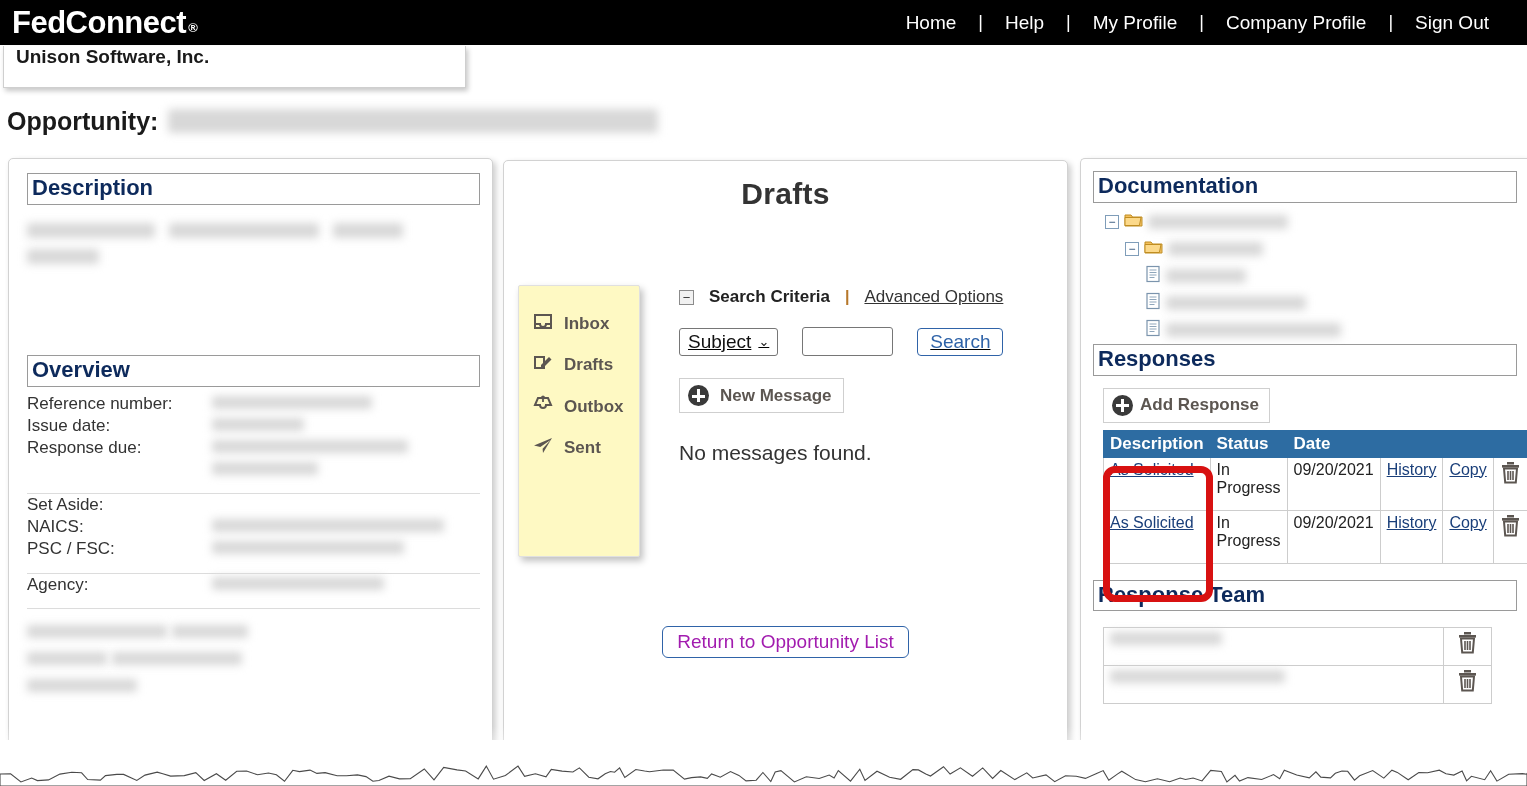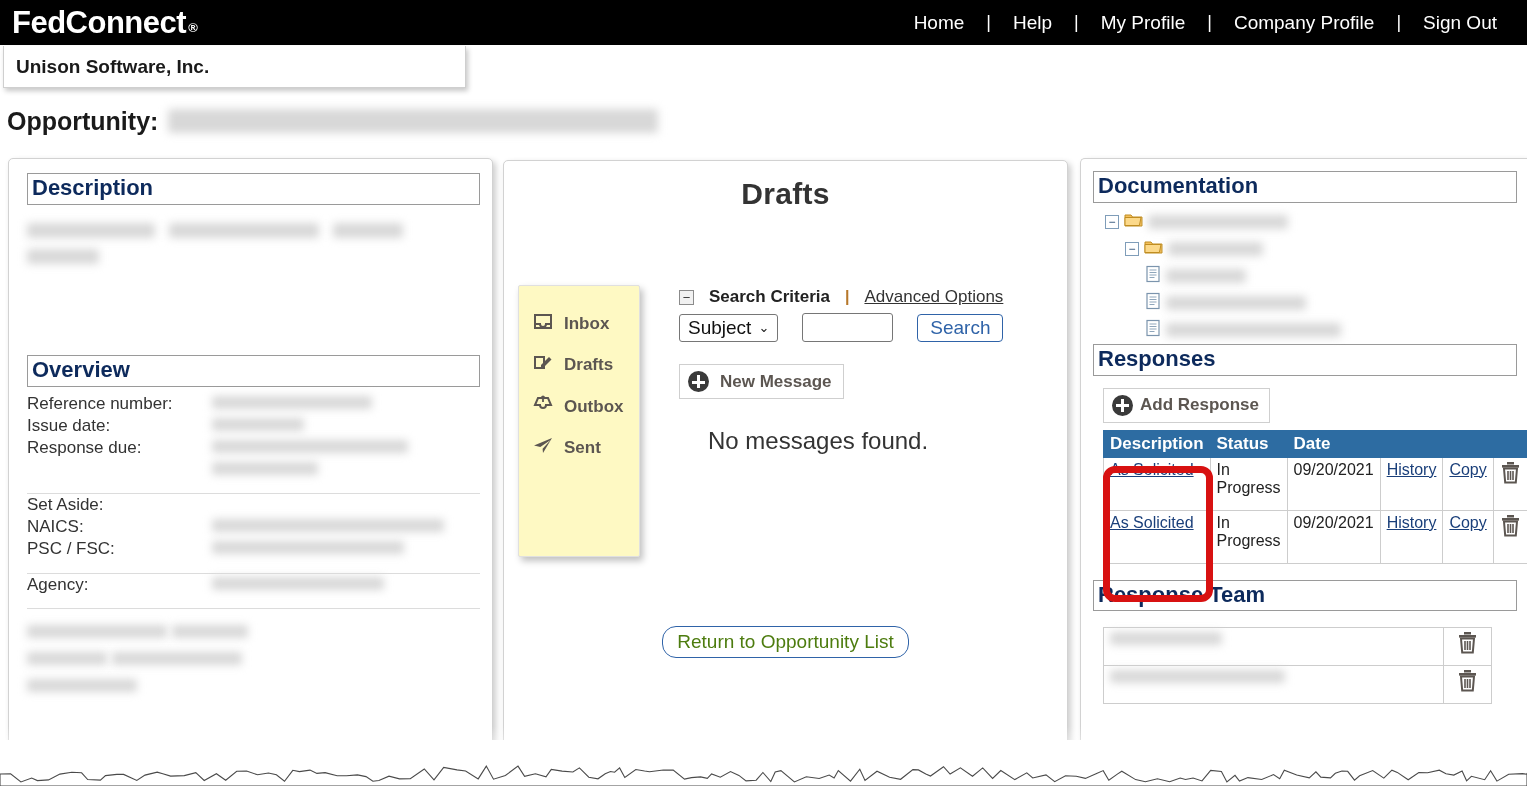--- a/index.html
+++ b/index.html
@@ -20,33 +20,33 @@
     display:flex; align-items:center;
   }
   .brand {
     font-size: 31px; font-weight: bold; letter-spacing:-0.5px;
     margin-left: 12px; color:#fff; line-height:1;
     display:flex; align-items:baseline;
   }
   .brand .reg { font-size: 13px; margin-left:2px; position:relative; top:-1px;}
   .topnav {
     margin-left:auto; display:flex; align-items:center;
-    padding-right: 8px; font-size:19px;justify-content:center;
+    padding-right: 16px; font-size:19px;justify-content:center;
   }
   .topnav a {
     color:#fff; text-decoration:none; padding: 0 22px; white-space:nowrap;
   }
   .topnav .sep { color:#fff; font-size:18px; }
 
   
   .company-box {
     position:absolute; left:3px; top:46px; width:463px; height:42px;
     background:#fff; border:1px solid #cfcfcf; border-top:none;
     box-shadow: 2px 3px 5px rgba(0,0,0,0.22);
-    display:flex; align-items:center;
+    display:flex; align-items:flex-start;
   }
   .company-name { font-size:19px; font-weight:bold; color:#1a1a1a; margin-left:12px; }
 
   
   .opp-row { position:absolute; left:0; top:100px; height:42px; display:flex; align-items:center; }
   .opp-label { font-size:25px; font-weight:bold; color:#1a1a1a; margin-left:7px; }
   .redact {
     background:#d8d8d8; border-radius:2px;
     filter: blur(4.5px);
     display:inline-block;
@@ -103,21 +103,21 @@
   .search-area { position:absolute; left:175px; top:126px; width:370px; }
   .sc-row { display:flex; align-items:center; gap:9px; }
   .minus-box {
     width:15px; height:15px; border:1px solid #8b8b8b; background:#f1f1f1;
     display:inline-flex; align-items:center; justify-content:center;
     font-size:13px; line-height:1; color:#333;
   }
   .sc-title { font-size:17px; font-weight:bold; color:#222; margin-left:6px;}
   .sc-pipe { color:#b6772a; font-weight:bold; margin:0 6px;}
   .adv-opt { font-size:17px; color:#333; text-decoration:underline; cursor:pointer;}
-  .sc-controls { display:flex; align-items:center; gap:24px; margin-top:6px; }
+  .sc-controls { display:flex; align-items:center; gap:24px; margin-top:20px;text-decoration:underline; }
   .sel-box {
     border:1px solid #767676; border-radius:3px; background:#fff;
     font-size:19px; color:#111; padding:2px 8px;
     display:flex; align-items:center; gap:7px;
   }
   .sel-box .chev { font-size:13px; }
   .txt-box { width:91px; height:29px; border:1px solid #767676; border-radius:3px; background:#fff; }
   .btn-search {
     border:1px solid #2f63a8; border-radius:4px; background:#fff;
     color:#2f63a8; font-size:19px; padding:2px 12px; cursor:pointer;
@@ -129,26 +129,26 @@
   }
   .plus-icon {
     width:21px; height:21px; border-radius:50%; background:#3a3a3a;
     position:relative; flex:0 0 auto;
   }
   .plus-icon::before, .plus-icon::after {
     content:""; position:absolute; background:#fff;
   }
   .plus-icon::before { left:4px; right:4px; top:9.5px; height:3px; }
   .plus-icon::after  { top:4px; bottom:4px; left:9px; width:3px; }
-  .no-msgs { margin-top:28px; font-size:24px; color:#333;margin-left:29px; }
+  .no-msgs { margin-top:28px; font-size:21px; color:#333; }
 
   .ret-wrap { position:absolute; left:0; top:465px; width:100%; text-align:center; }
   .btn-return {
-    border:1px solid #2f63a8; border-radius:14px; background:#fff;
-    color:#4d7c0f; font-size:19px; padding:4px 14px; cursor:pointer;
+    border:1px solid #2f63a8; border-radius:6px; background:#fff;
+    color:#a21caf; font-size:19px; padding:4px 14px; cursor:pointer;
   }
 
   
   .rp-inner { padding:12px 10px 0 12px; }
   .tree { margin:6px 0 0 12px; font-size:16px; }
   .tree-row { display:flex; align-items:center; gap:5px; height:27px; }
   .tree-row.lvl2 { margin-left:20px; }
   .tree-row.lvl3 { margin-left:40px; }
   .tw {
     width:14px; height:14px; border:1px solid #7f9db9; background:#fff;

